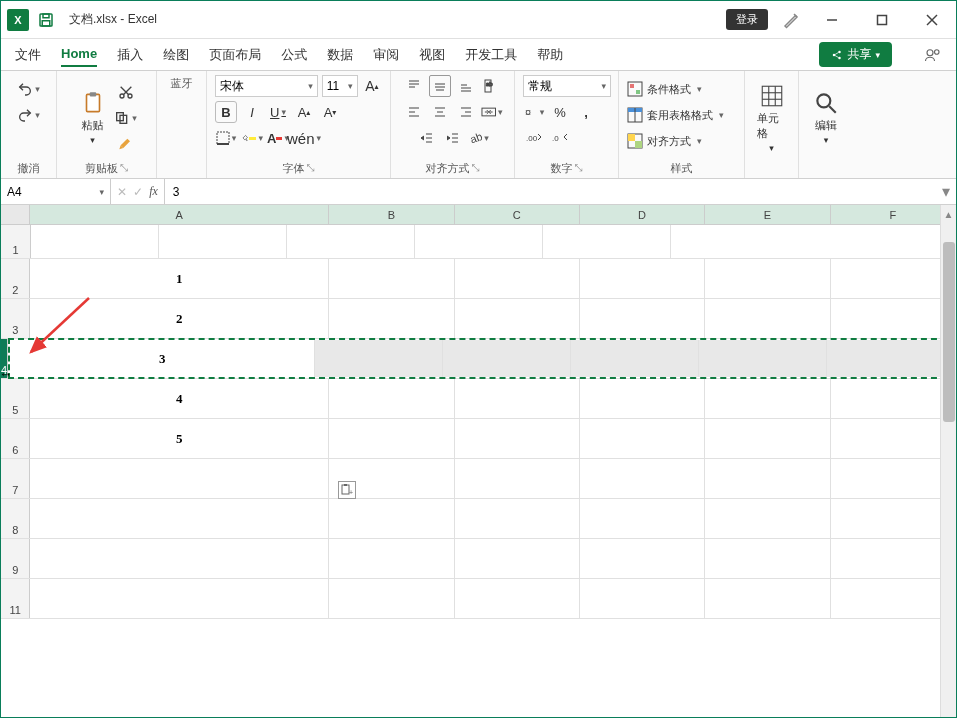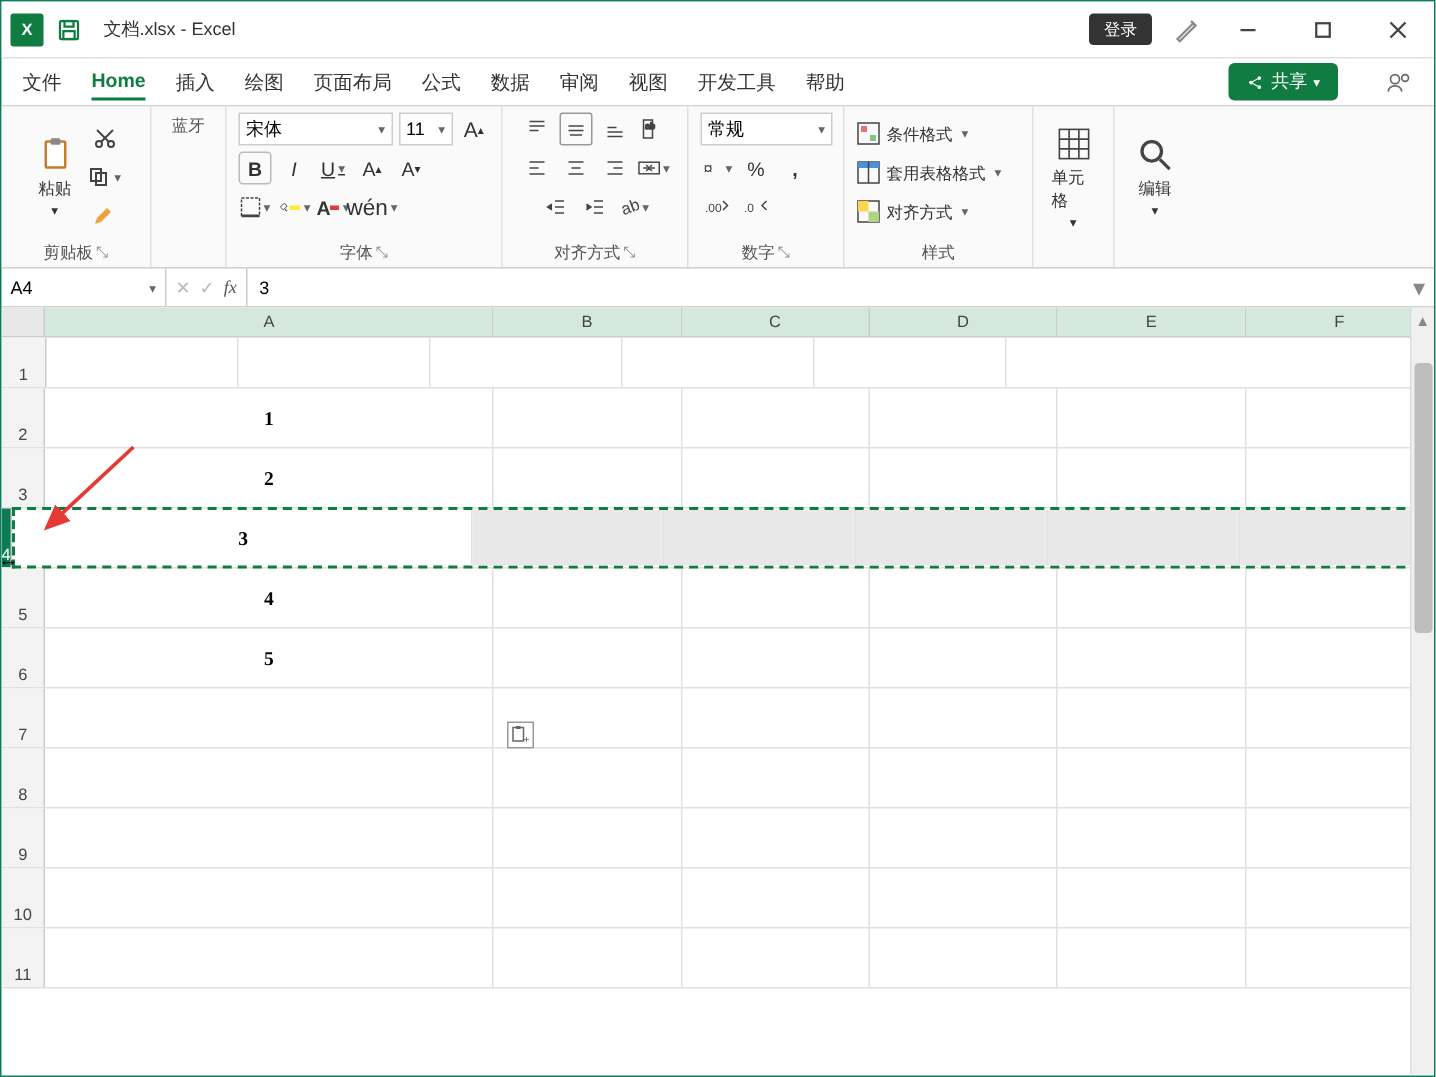--- a/index.html
+++ b/index.html
@@ -145,20 +145,37 @@
   </div>
   <svg class="comment-ic" width="18" height="18" viewBox="0 0 24 24" fill="none" stroke="#666" stroke-width="1.5">
       <circle cx="8" cy="9" r="4"></circle>
       <path d="M14 20 c0-3 -3-5 -6-5 s-6 2 -6 5"></path>
       <circle cx="17" cy="8" r="3"></circle>
     </svg>
 </div>
 
 <div class="ribbon-body">
 
+  <div class="rgroup" style="width:56px">
+    <div class="rgroup-content vstack" style="align-items:flex-start;gap:6px;padding-top:4px">
+      <div class="smbtn dropdown-arrow">
+          <svg width="16" height="16" viewBox="0 0 24 24" fill="none" stroke="#444" stroke-width="2">
+            <path d="M9 14 L4 9 L9 4"></path>
+            <path d="M4 9 h10 a6 6 0 0 1 0 12 h-2"></path>
+          </svg>
+        </div>
+      <div class="smbtn dropdown-arrow">
+          <svg width="16" height="16" viewBox="0 0 24 24" fill="none" stroke="#444" stroke-width="2">
+            <path d="M15 14 L20 9 L15 4"></path>
+            <path d="M20 9 h-10 a6 6 0 0 0 0 12 h2"></path>
+          </svg>
+        </div>
+    </div>
+    <div class="rgroup-label">撤消</div>
+  </div>
 
   <div class="rgroup" style="width:100px">
     <div class="rgroup-content">
       <div class="bigbtn">
         <svg viewBox="0 0 24 24">
             <rect x="6" y="4" width="12" height="16" fill="#fff" stroke="#c77b2a" stroke-width="1.5" rx="1"></rect>
             <rect x="9" y="2" width="6" height="4" fill="#888" rx="1"></rect>
           </svg>
         <span>粘贴</span>
           <span style="font-size:9px">▾</span>
@@ -535,29 +552,20 @@
       <div class="row" style="height: 40px;">
         <div class="row-h">9</div>
         <div class="cell col-A" style="width: 305px;"></div>
         <div class="cell col-B" style="width: 128px;"></div>
         <div class="cell col-C" style="width: 128px;"></div>
         <div class="cell col-D" style="width: 128px;"></div>
         <div class="cell col-E" style="width: 128px;"></div>
         <div class="cell col-F" style="width: 128px;"></div>
       </div>
       <div class="row" style="height: 40px;">
-        <div class="row-h">10</div>
-        <div class="cell col-A" style="width: 305px;"></div>
-        <div class="cell col-B" style="width: 128px;"></div>
-        <div class="cell col-C" style="width: 128px;"></div>
-        <div class="cell col-D" style="width: 128px;"></div>
-        <div class="cell col-E" style="width: 128px;"></div>
-        <div class="cell col-F" style="width: 128px;"></div>
-      </div>
-      <div class="row" style="height: 40px;">
         <div class="row-h">11</div>
         <div class="cell col-A" style="width: 305px;"></div>
         <div class="cell col-B" style="width: 128px;"></div>
         <div class="cell col-C" style="width: 128px;"></div>
         <div class="cell col-D" style="width: 128px;"></div>
         <div class="cell col-E" style="width: 128px;"></div>
         <div class="cell col-F" style="width: 128px;"></div>
       </div>
     </div>
 

